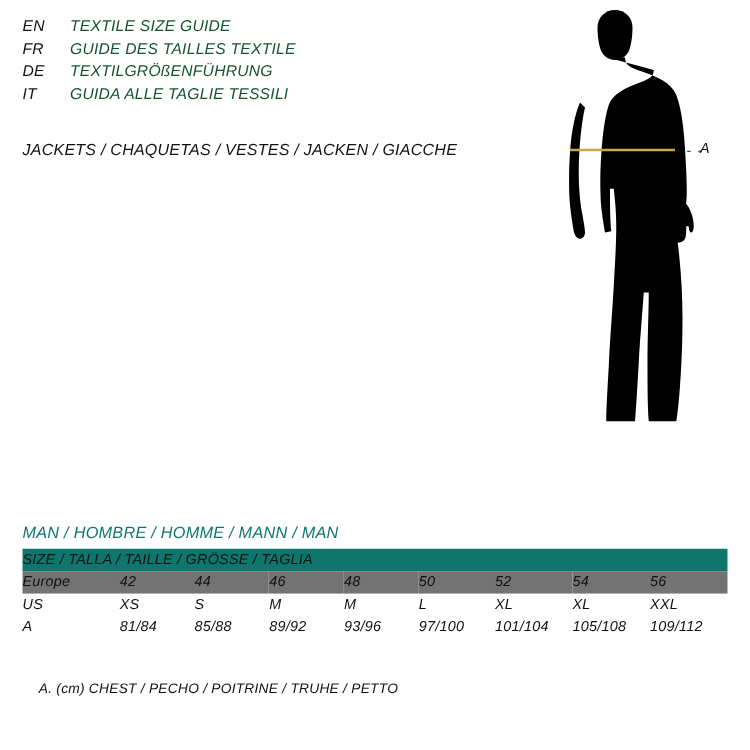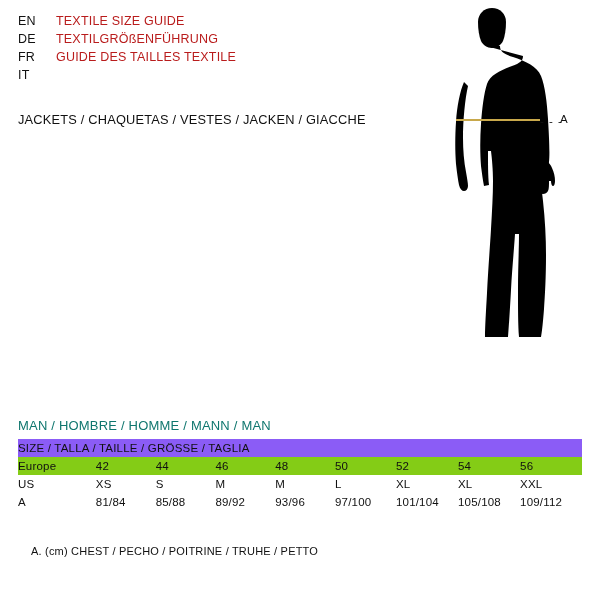--- a/index.html
+++ b/index.html
@@ -14,20 +14,21 @@
     color: #111111;
     overflow: hidden;
     position: relative;
   }
 
   .page {
     position: relative;
     width: 500px;
     height: 600px;
     box-sizing: border-box;
+    font-style: italic;
   }
 
   
   .lang-block {
     position: absolute;
     left: 18px;
     top: 14px;
     width: 380px;
   }
   .lang-row {
@@ -36,21 +37,21 @@
     height: 18px;
     font-size: 12.5px;
     letter-spacing: 0.2px;
   }
   .lang-code {
     width: 38px;
     flex: 0 0 38px;
     color: #111;
   }
   .lang-text {
-    color: #b91c1c;
+    color: #14532d;
     white-space: nowrap;
   }
 
   
   .cat-block {
     position: absolute;
     left: 18px;
     top: 110px;
     width: 420px;
   }
@@ -112,26 +113,26 @@
   }
   table.size-table th,
   table.size-table td {
     text-align: left;
     padding: 0;
     height: 18px;
     font-weight: normal;
     letter-spacing: 0.2px;
   }
   .row-header th {
-    background: #8b5cf6;
+    background: #0f766e;
     height: 17px;
     padding-left: 3px;
   }
   .row-shaded td {
-    background: #84cc16;
+    background: #737373;
   }
   .row-plain td {
     background: #ffffff;
   }
   td.label-cell, th.label-cell {
     width: 86px;
     padding-left: 3px;
   }
   td.val-cell {
     width: 66px;
@@ -150,29 +151,30 @@
 <body>
 
 <div class="page">
 
   <div class="lang-block">
     <div class="lang-row">
       <span class="lang-code">EN</span>
       <span class="lang-text">TEXTILE SIZE GUIDE</span>
     </div>
     <div class="lang-row">
+      <span class="lang-code">FR</span>
+      <span class="lang-text">GUIDE DES TAILLES TEXTILE</span>
+    </div>
+    <div class="lang-row">
       <span class="lang-code">DE</span>
       <span class="lang-text">TEXTILGRÖßENFÜHRUNG</span>
     </div>
     <div class="lang-row">
-      <span class="lang-code">FR</span>
-      <span class="lang-text">GUIDE DES TAILLES TEXTILE</span>
-    </div>
-    <div class="lang-row">
       <span class="lang-code">IT</span>
+      <span class="lang-text">GUIDA ALLE TAGLIE TESSILI</span>
     </div>
   </div>
 
   <div class="cat-block">
     <div class="cat-line">JACKETS / CHAQUETAS / VESTES / JACKEN / GIACCHE</div>
   </div>
 
   <div class="figure-wrap">
     <svg class="figure-svg" width="200" height="400" viewBox="0 0 200 400" xmlns="http://www.w3.org/2000/svg">
       <g fill="#000000">

